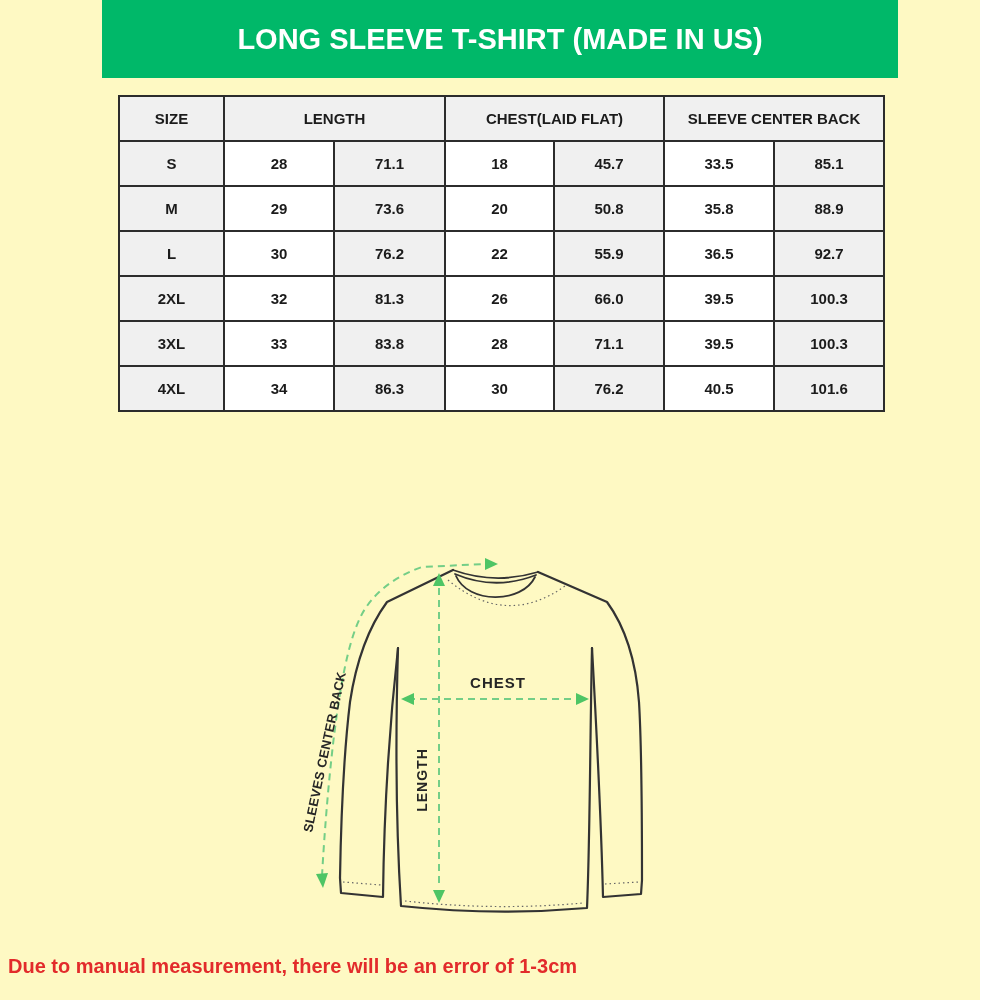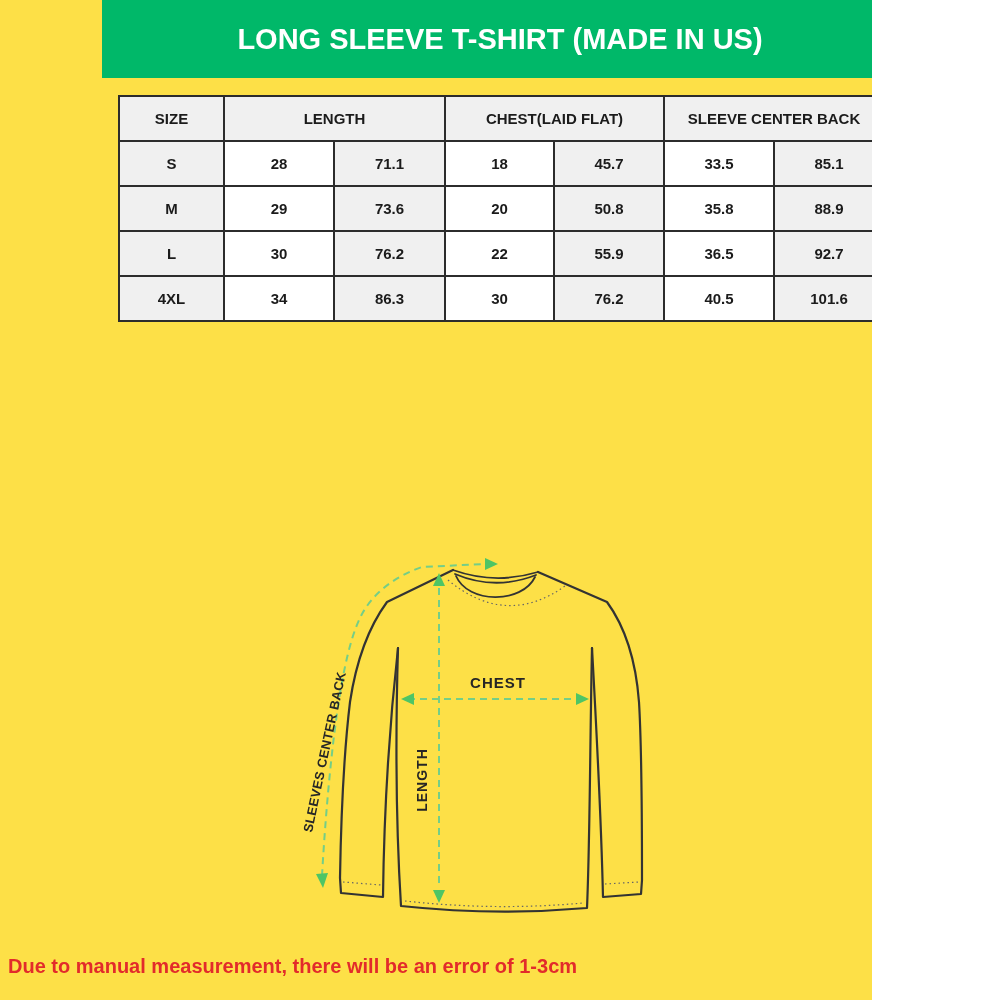--- a/index.html
+++ b/index.html
@@ -6,21 +6,21 @@
     --banner-green:#00b869;
     --note-red:#e22b2b;
     --dash-green:#74ce87;
     --arrow-green:#4ec565;
     --cell-gray:#f0f0f0;
     --line-dark:#2c2c2c;
   }
   *{margin:0;padding:0;box-sizing:border-box;}
   html,body{background:#ffffff;}
   .page{
-    position:relative;width:872px;height:1000px;background:#fde047;overflow:hidden;
+    position:relative;width:980px;height:1000px;background:#fef9c3;overflow:hidden;
     font-family:"Liberation Sans","DejaVu Sans",sans-serif;
   }
   .banner{
     position:absolute;left:102px;top:0;width:796px;height:78px;
     background:var(--banner-green);
     display:flex;align-items:center;justify-content:center;
   }
   .banner h1{
     color:#ffffff;font-size:29px;font-weight:700;letter-spacing:0px;white-space:nowrap;
   }
@@ -100,20 +100,38 @@
         <tr>
           <td class="g">L</td>
           <td>30</td>
           <td class="g">76.2</td>
           <td>22</td>
           <td class="g">55.9</td>
           <td>36.5</td>
           <td class="g">92.7</td>
         </tr>
         <tr>
+          <td class="g">2XL</td>
+          <td>32</td>
+          <td class="g">81.3</td>
+          <td>26</td>
+          <td class="g">66.0</td>
+          <td>39.5</td>
+          <td class="g">100.3</td>
+        </tr>
+        <tr>
+          <td class="g">3XL</td>
+          <td>33</td>
+          <td class="g">83.8</td>
+          <td>28</td>
+          <td class="g">71.1</td>
+          <td>39.5</td>
+          <td class="g">100.3</td>
+        </tr>
+        <tr>
           <td class="g">4XL</td>
           <td>34</td>
           <td class="g">86.3</td>
           <td>30</td>
           <td class="g">76.2</td>
           <td>40.5</td>
           <td class="g">101.6</td>
         </tr>
       </tbody>
   </table>

